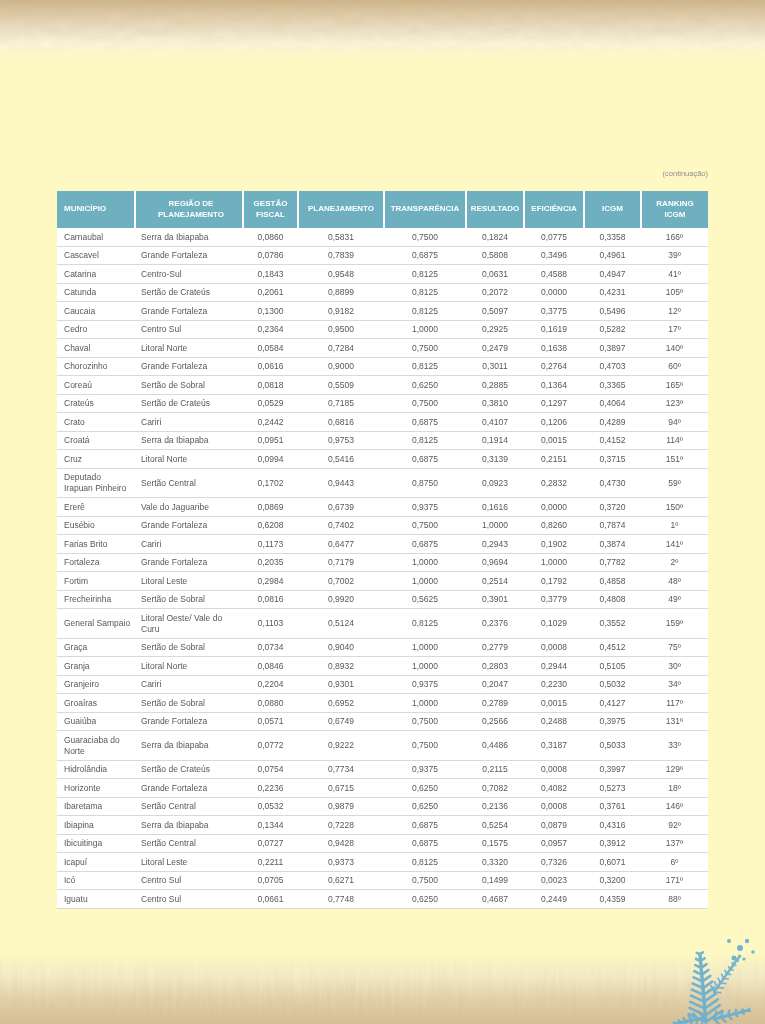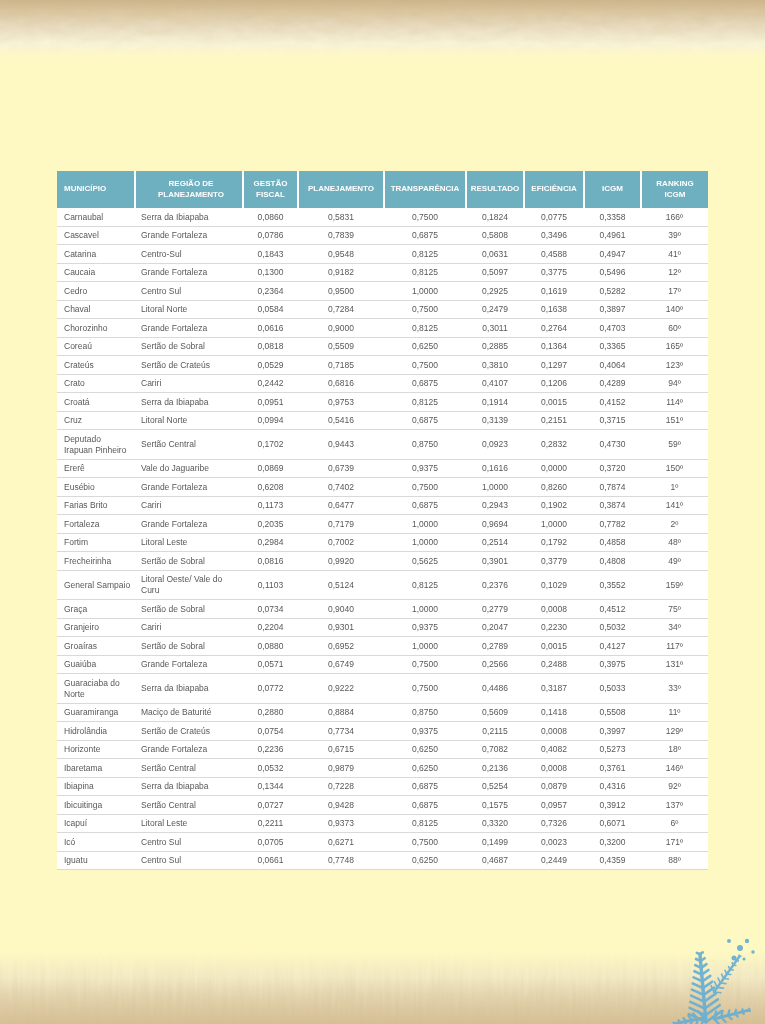--- a/index.html
+++ b/index.html
@@ -23,21 +23,21 @@
   .plant{
     position:absolute;right:0;bottom:0;width:145px;height:112px;
   }
   
   .continuation{
     position:absolute;top:169px;right:57px;
     font-size:7.5px;color:#8d8d8d;
   }
   
   table.icgm{
-    position:absolute;left:57px;top:171px;width:651px;
+    position:absolute;left:57px;top:191px;width:651px;
     border-collapse:collapse;table-layout:fixed;
   }
   table.icgm th{
     background:var(--accent,#6FB0C0);
     color:var(--header-text,#ffffff);
     font-size:8px;font-weight:bold;
     line-height:1.35;
     text-align:center;vertical-align:middle;
     height:37px;box-sizing:border-box;
     padding:3px 2px;
@@ -247,20 +247,31 @@
           <td class="al">Centro-Sul</td>
           <td>0,1843</td>
           <td>0,9548</td>
           <td>0,8125</td>
           <td>0,0631</td>
           <td>0,4588</td>
           <td>0,4947</td>
           <td>41º</td>
         </tr>
         <tr>
+          <td class="al">Catunda</td>
+          <td class="al">Sertão de Crateús</td>
+          <td>0,2061</td>
+          <td>0,8899</td>
+          <td>0,8125</td>
+          <td>0,2072</td>
+          <td>0,0000</td>
+          <td>0,4231</td>
+          <td>105º</td>
+        </tr>
+        <tr>
           <td class="al">Caucaia</td>
           <td class="al">Grande Fortaleza</td>
           <td>0,1300</td>
           <td>0,9182</td>
           <td>0,8125</td>
           <td>0,5097</td>
           <td>0,3775</td>
           <td>0,5496</td>
           <td>12º</td>
         </tr>
@@ -445,20 +456,31 @@
           <td class="al">Sertão de Sobral</td>
           <td>0,0734</td>
           <td>0,9040</td>
           <td>1,0000</td>
           <td>0,2779</td>
           <td>0,0008</td>
           <td>0,4512</td>
           <td>75º</td>
         </tr>
         <tr>
+          <td class="al">Granja</td>
+          <td class="al">Litoral Norte</td>
+          <td>0,0846</td>
+          <td>0,8932</td>
+          <td>1,0000</td>
+          <td>0,2803</td>
+          <td>0,2944</td>
+          <td>0,5105</td>
+          <td>30º</td>
+        </tr>
+        <tr>
           <td class="al">Granjeiro</td>
           <td class="al">Cariri</td>
           <td>0,2204</td>
           <td>0,9301</td>
           <td>0,9375</td>
           <td>0,2047</td>
           <td>0,2230</td>
           <td>0,5032</td>
           <td>34º</td>
         </tr>
@@ -489,31 +511,20 @@
           <td class="al">Serra da Ibiapaba</td>
           <td>0,0772</td>
           <td>0,9222</td>
           <td>0,7500</td>
           <td>0,4486</td>
           <td>0,3187</td>
           <td>0,5033</td>
           <td>33º</td>
         </tr>
         <tr>
-          <td class="al">Guaramiranga</td>
-          <td class="al">Maciço de Baturité</td>
-          <td>0,2880</td>
-          <td>0,8884</td>
-          <td>0,8750</td>
-          <td>0,5609</td>
-          <td>0,1418</td>
-          <td>0,5508</td>
-          <td>11º</td>
-        </tr>
-        <tr>
           <td class="al">Hidrolândia</td>
           <td class="al">Sertão de Crateús</td>
           <td>0,0754</td>
           <td>0,7734</td>
           <td>0,9375</td>
           <td>0,2115</td>
           <td>0,0008</td>
           <td>0,3997</td>
           <td>129º</td>
         </tr>

